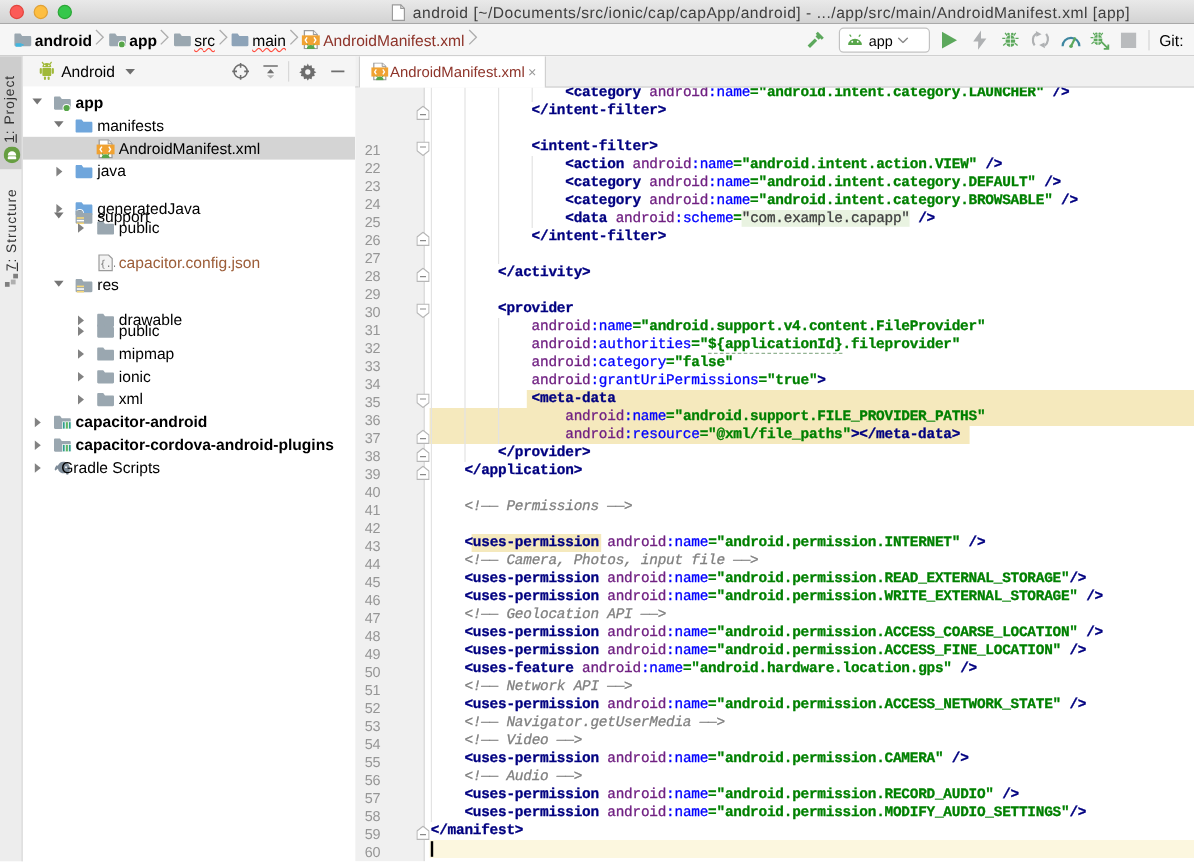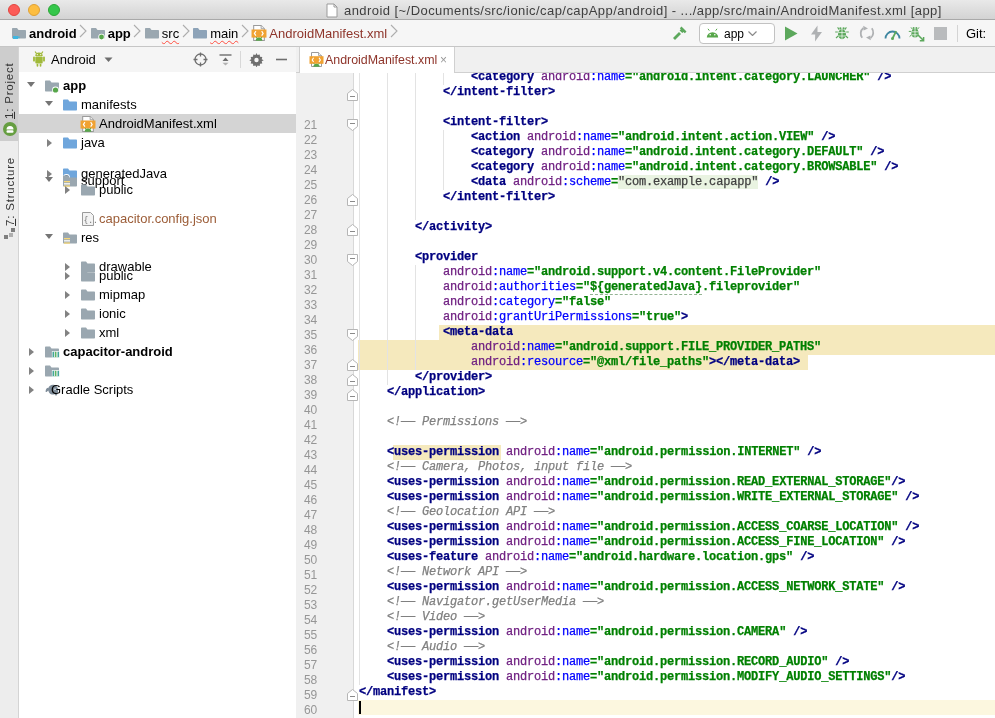--- a/index.html
+++ b/index.html
@@ -383,20 +383,21 @@
         <span class="lbl b" style="left:44px">capacitor-android</span>
       </div>
 <div class="row" style="top:285px">
         <span class="arr col" style="left:10px"></span>
         <span class="ic" style="left:25px"><svg width="16" height="16" viewBox="0 0 16 16">
             <path d="M1 3.5 C1 2.9 1.4 2.5 2 2.5 h4 l1.5 2 H14 c0.6 0 1 0.4 1 1 v7 c0 0.6 -0.4 1 -1 1 H2 c-0.6 0 -1 -0.4 -1 -1 z" fill="#9AA7B0"></path>
             <rect x="8.2" y="7.5" width="2" height="6" fill="#2E9E8F" stroke="#fff" stroke-width="0.6"></rect>
             <rect x="10.8" y="7.5" width="2" height="6" fill="#4BAE50" stroke="#fff" stroke-width="0.6"></rect>
             <rect x="13.2" y="7.5" width="2" height="6" fill="#2E9E8F" stroke="#fff" stroke-width="0.6"></rect>
           </svg></span>
+        <span class="lbl b" style="left:44px">capacitor-cordova-android-plugins</span>
       </div>
 <div class="row" style="top:304px">
         <span class="arr col" style="left:10px"></span>
         <span class="ic" style="left:25px"><svg width="16" height="16" viewBox="0 0 16 16">
             <path d="M4.2 6.2 C5 3.9 7.2 2.5 9.5 2.8 C12.4 3.2 14.4 5.8 14.2 8.8 C14.1 10.5 13.6 12.2 12.7 13.6 L10.9 13.2 L10.8 11.9 C9.9 12.4 8.8 12.6 7.8 12.4 C5.9 12 4.5 10.4 4.3 8.5 L2.6 9.9 C2.2 10.2 1.6 9.9 1.6 9.4 C1.7 8 2.3 6.7 3.3 5.8 Z" fill="#7E8C99"></path>
             <circle cx="11" cy="7.3" r="0.75" fill="#fff"></circle>
           </svg></span>
         <span class="lbl" style="left:32px">Gradle Scripts</span>
       </div>
     </div>
@@ -438,21 +439,21 @@
                 <span class="t">&lt;action</span> <span class="p">android</span><span class="a">:name</span><span class="v">="android.intent.action.VIEW"</span> <span class="t">/&gt;</span>
                 <span class="t">&lt;category</span> <span class="p">android</span><span class="a">:name</span><span class="v">="android.intent.category.DEFAULT"</span> <span class="t">/&gt;</span>
                 <span class="t">&lt;category</span> <span class="p">android</span><span class="a">:name</span><span class="v">="android.intent.category.BROWSABLE"</span> <span class="t">/&gt;</span>
                 <span class="t">&lt;data</span> <span class="p">android</span><span class="a">:scheme</span><span class="v">=</span><span class="x">"com.example.capapp"</span> <span class="t">/&gt;</span>
             <span class="t">&lt;/intent-filter&gt;</span>
 
         <span class="t">&lt;/activity&gt;</span>
 
         <span class="t">&lt;provider</span>
             <span class="p">android</span><span class="a">:name</span><span class="v">="android.support.v4.content.FileProvider"</span>
-            <span class="p">android</span><span class="a">:authorities</span><span class="v">="<span class="inj">${generatedJava}</span>.fileprovider"</span>
+            <span class="p">android</span><span class="a">:authorities</span><span class="v">="<span class="inj">${applicationId}</span>.fileprovider"</span>
             <span class="p">android</span><span class="a">:category</span><span class="v">="false"</span>
             <span class="p">android</span><span class="a">:grantUriPermissions</span><span class="v">="true"</span><span class="t">&gt;</span>
             <span class="t">&lt;meta-data</span>
                 <span class="p">android</span><span class="a">:name</span><span class="v">="android.support.FILE_PROVIDER_PATHS"</span>
                 <span class="p">android</span><span class="a">:resource</span><span class="v">="@xml/file_paths"</span><span class="t">&gt;&lt;/meta-data&gt;</span>
         <span class="t">&lt;/provider&gt;</span>
     <span class="t">&lt;/application&gt;</span>
 
     <span class="c">&lt;!—— Permissions ——&gt;</span>
 

